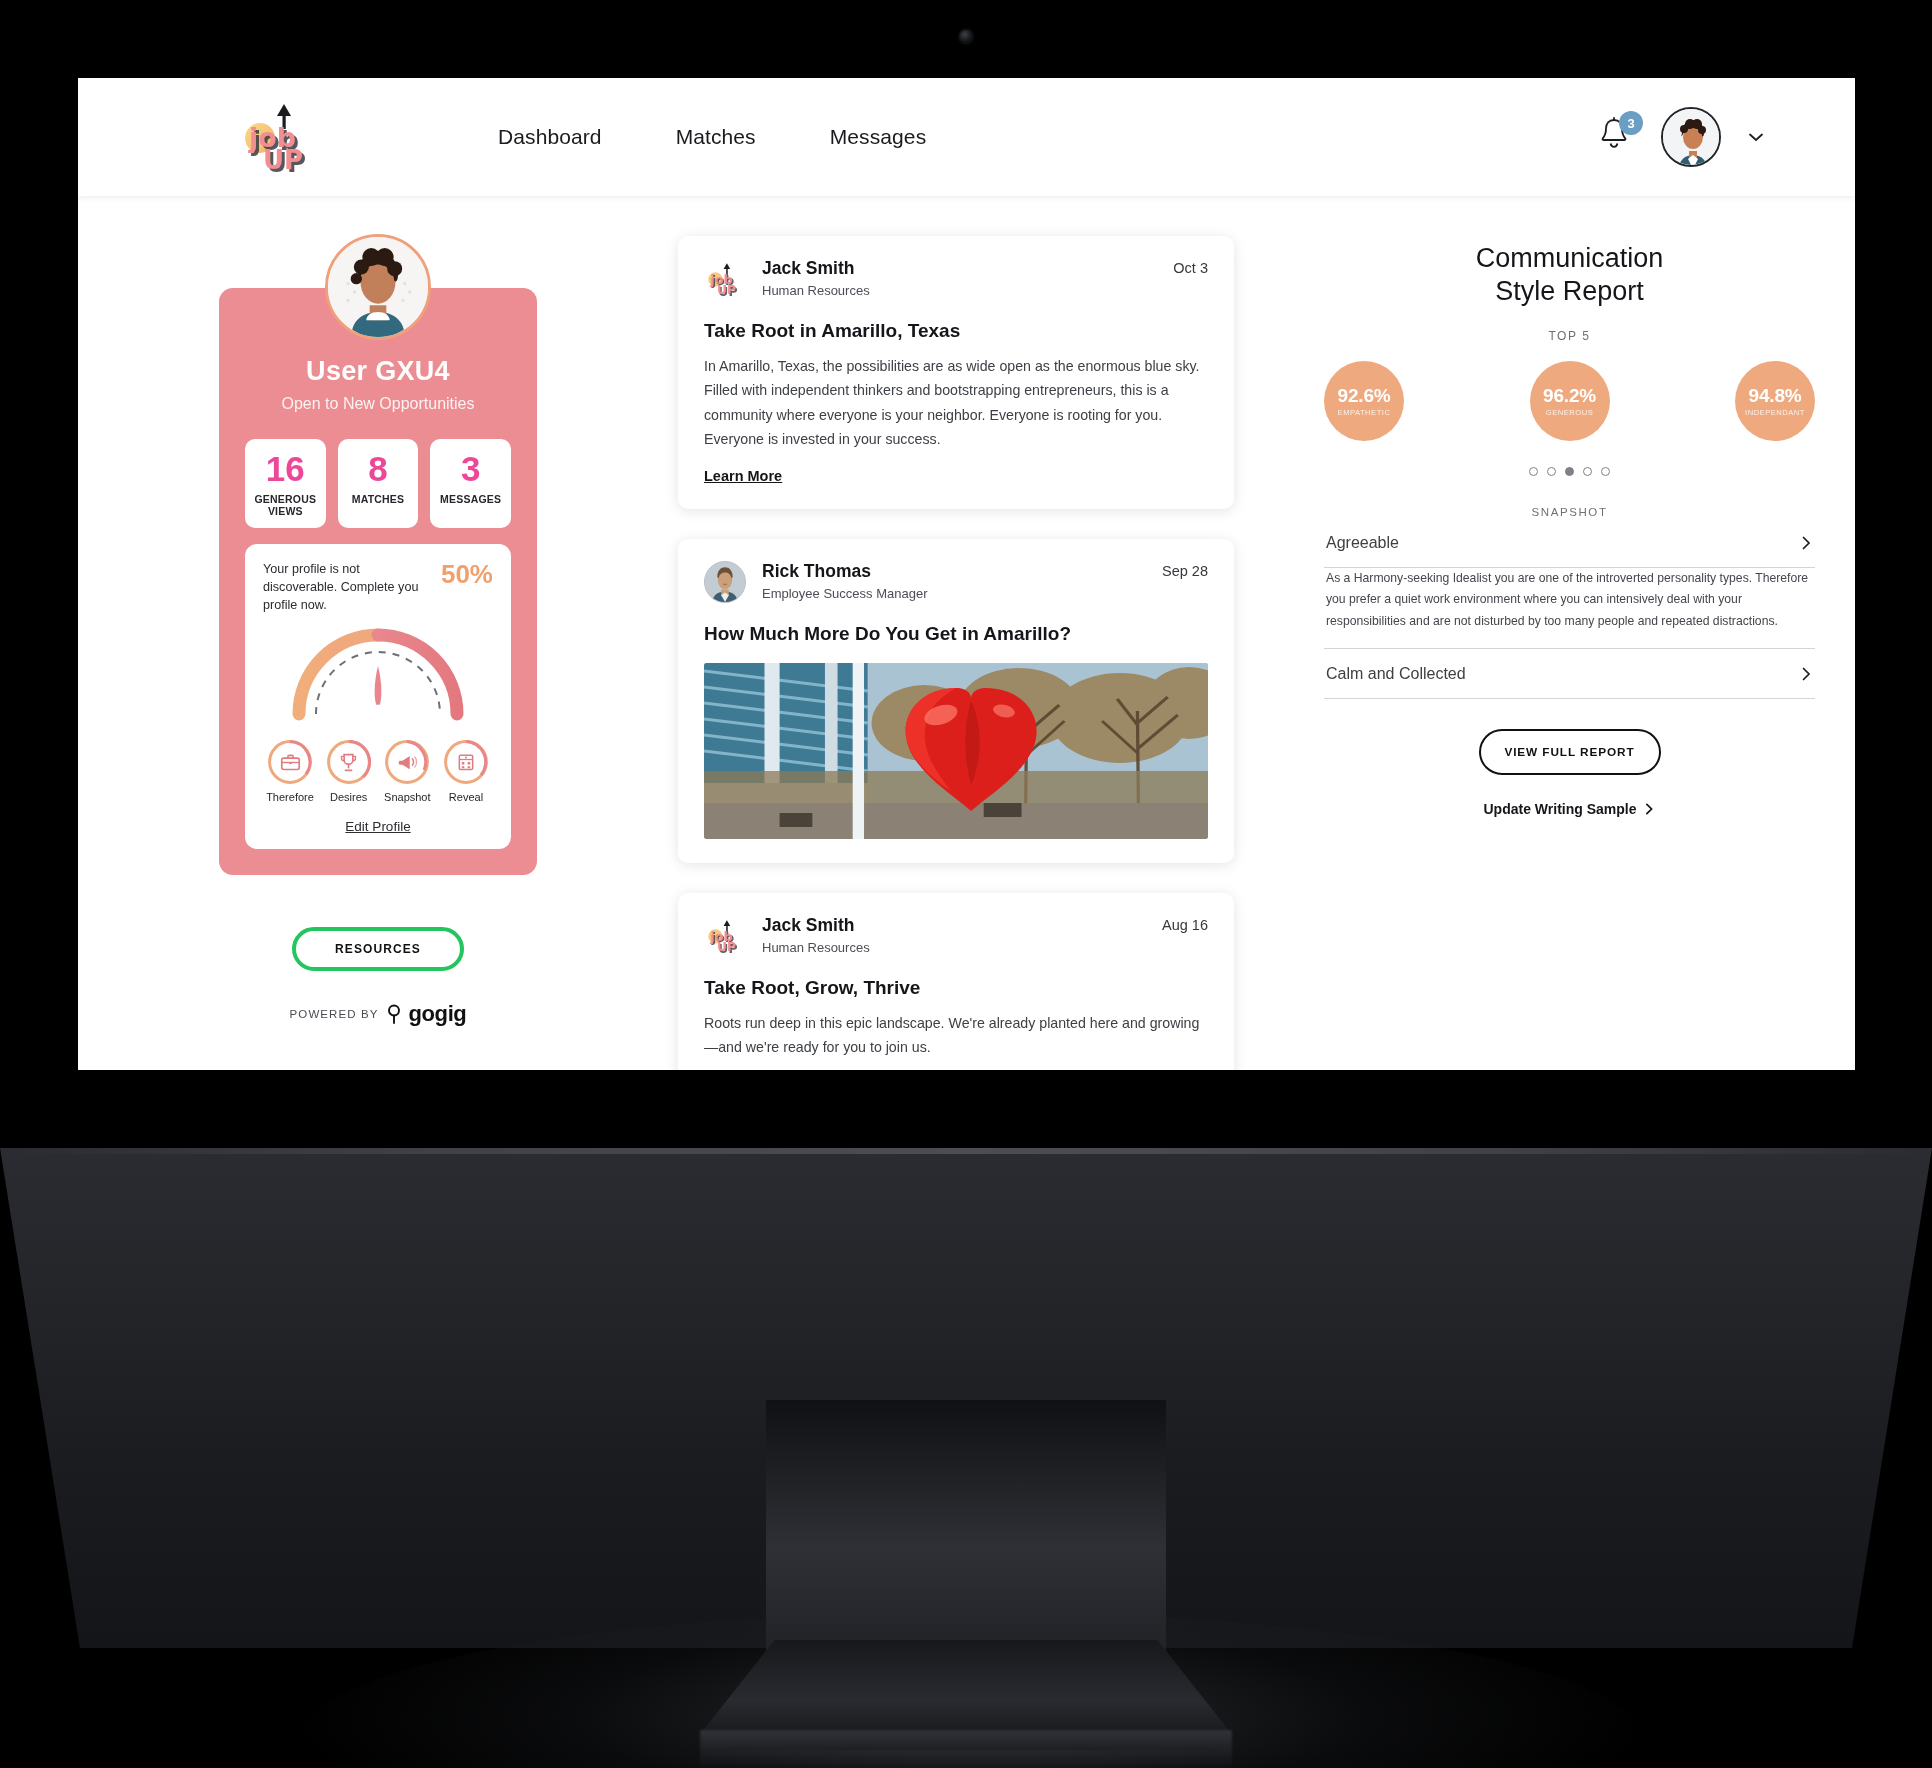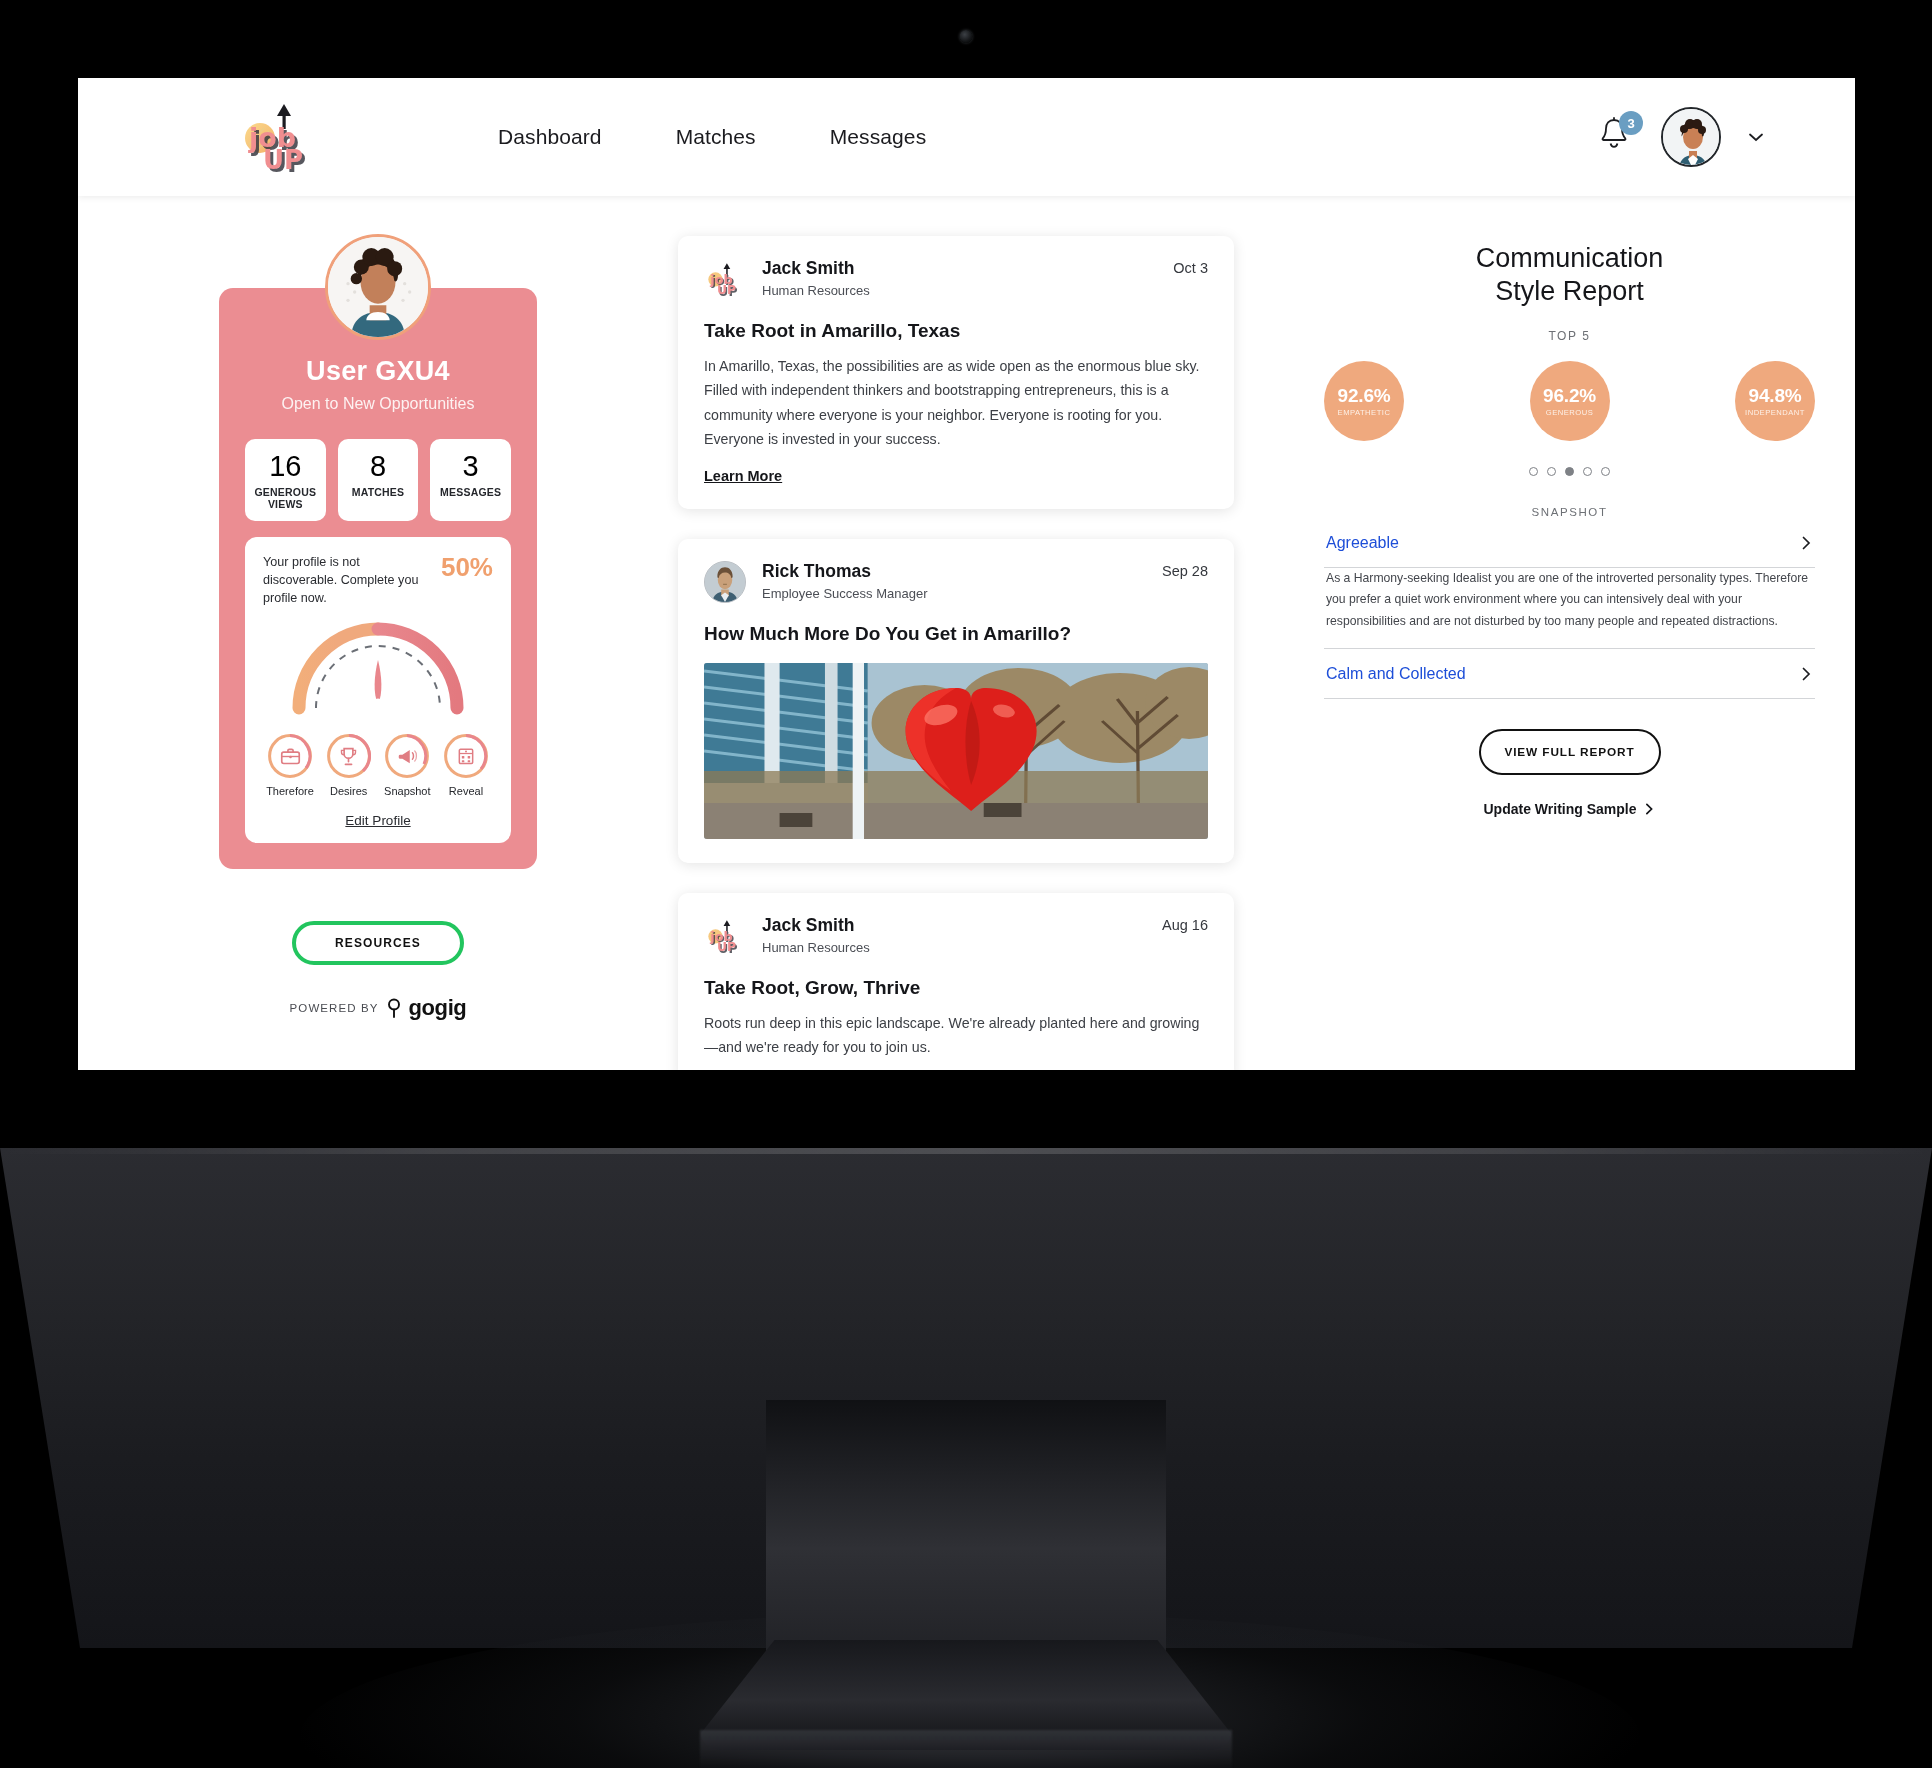--- a/index.html
+++ b/index.html
@@ -104,21 +104,21 @@
   .profile-card {
     background: #eb8d92; border-radius: 14px; padding: 68px 26px 26px;
     text-align: center; color: #fff;
   }
   .profile-name { font-size: 27px; font-weight: bold; letter-spacing: .3px; }
   .profile-sub { font-size: 16px; margin-top: 8px; color: #fdf2f2; font-weight: 300; }
   .stats { display: flex; gap: 12px; margin-top: 26px; }
   .stat {
     flex: 1; background: #fff; border-radius: 10px; padding: 12px 4px 11px;
   }
-  .stat-num { font-size: 29px; font-weight: normal; color: #000000; line-height: 1.05; }
+  .stat-num { font-size: 35px; font-weight: bold; color: #ec4899; line-height: 1.05; }
   .stat-label { font-size: 10.5px; font-weight: bold; color: #25272c; letter-spacing: .2px; margin-top: 5px; }
 
   .complete-card { background: #fff; border-radius: 12px; margin-top: 16px; padding: 17px 18px 14px; }
   .cc-top { display: flex; justify-content: space-between; align-items: flex-start; gap: 8px; }
   .cc-text { font-size: 12.6px; line-height: 1.42; color: #2a2c31; text-align: left; font-weight: 500; }
   .cc-pct { font-size: 26px; font-weight: bold; color: #f0a06e; line-height: 1; white-space: nowrap; }
   .gauge { position: relative; width: 186px; height: 100px; margin: 12px auto 2px; }
   .icon-row { display: flex; justify-content: space-between; margin-top: 14px; }
   .ic { width: 54px; text-align: center; cursor: pointer; }
   .ic-circle {
@@ -189,21 +189,21 @@
   .dot { width: 9px; height: 9px; border-radius: 50%; border: 1.4px solid #7e8186; cursor: pointer; }
   .dot.active { background: #7e8186; }
   .snapshot-lbl { text-align: center; font-size: 11.5px; letter-spacing: 1.6px; color: #6d7075; margin-top: 30px; font-weight: 500; }
 
   .acc { border-top: 1px solid #d3d5d8; }
   .acc:first-of-type { border-top: none; }
   .acc-head {
     display: flex; align-items: center; justify-content: space-between;
     padding: 16px 2px 15px; cursor: pointer;
   }
-  .acc-title { font-size: 16px; color: #1d4ed8; font-weight: 400; }
+  .acc-title { font-size: 16px; color: #404040; font-weight: 400; }
   .acc-body { font-size: 12.2px; line-height: 1.75; color: #43464c; padding: 0 2px 16px; }
   .chev { width: 14px; height: 14px; }
 
   .view-report {
     margin: 30px auto 0; width: 182px; height: 46px; border-radius: 23px;
     border: 2px solid #111; background: #fff; color: #111;
     font-size: 11.8px; font-weight: bold; letter-spacing: .9px;
     display: flex; align-items: center; justify-content: center; cursor: pointer;
   }
   .update-sample {

